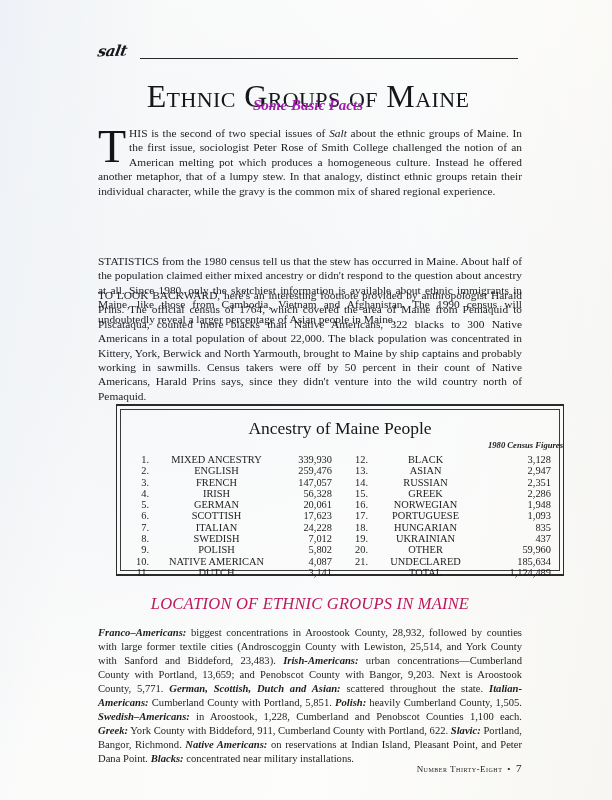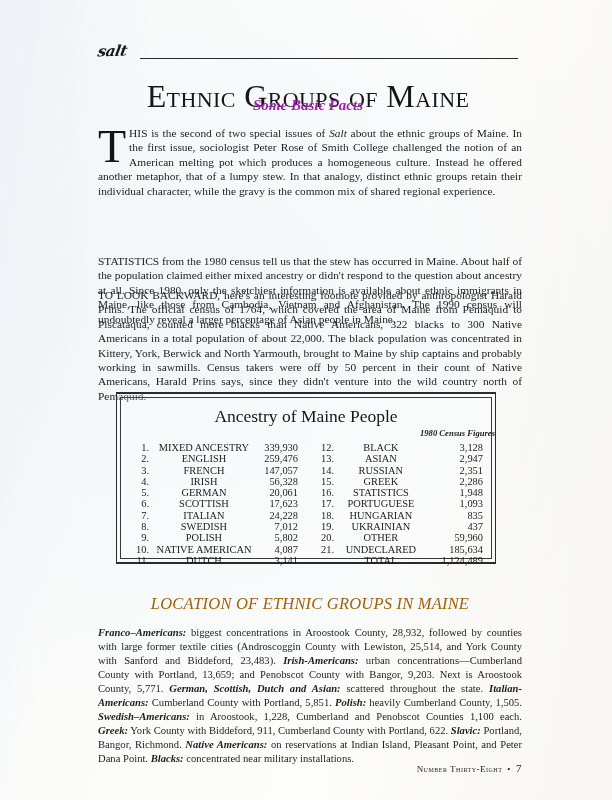--- a/index.html
+++ b/index.html
@@ -104,22 +104,22 @@
     margin-top: 1px;
     font-family: "Liberation Serif", serif;
     color: #141417;
   }
   .col i { font-style: italic; }
 
   
   .box {
     position: absolute;
     left: 116px;
-    top: 392px;
-    width: 380px;
+    top: 404px;
+    width: 448px;
     height: 172px;
     border-top: 2.6px solid #2b2b2b;
     border-bottom: 2.6px solid #2b2b2b;
     border-left: 1.6px solid #2b2b2b;
     border-right: 1.6px solid #2b2b2b;
     background: rgba(255,255,255,0.25);
     box-sizing: border-box;
   }
   .box-inner {
     position: absolute;
@@ -168,21 +168,21 @@
   
   .sec-head {
     position: absolute;
     left: 98px;
     top: 594px;
     width: 424px;
     text-align: center;
     font-style: italic;
     font-size: 16.5px;
     letter-spacing: 0.2px;
-    color: #a16207;
+    color: #be185d;
   }
   #para-location {
     position: absolute;
     left: 98px;
     top: 626px;
     width: 424px;
     text-align: justify;
     font-size: 10.6px;
     line-height: 14px;
     color: #1d1d20;
@@ -310,21 +310,21 @@
               <td class="c-label">RUSSIAN</td>
               <td class="c-val">2,351</td>
             </tr>
             <tr>
               <td class="c-num">15.</td>
               <td class="c-label">GREEK</td>
               <td class="c-val">2,286</td>
             </tr>
             <tr>
               <td class="c-num">16.</td>
-              <td class="c-label">STATISTICS</td>
+              <td class="c-label">NORWEGIAN</td>
               <td class="c-val">1,948</td>
             </tr>
             <tr>
               <td class="c-num">17.</td>
               <td class="c-label">PORTUGUESE</td>
               <td class="c-val">1,093</td>
             </tr>
             <tr>
               <td class="c-num">18.</td>
               <td class="c-label">HUNGARIAN</td>

